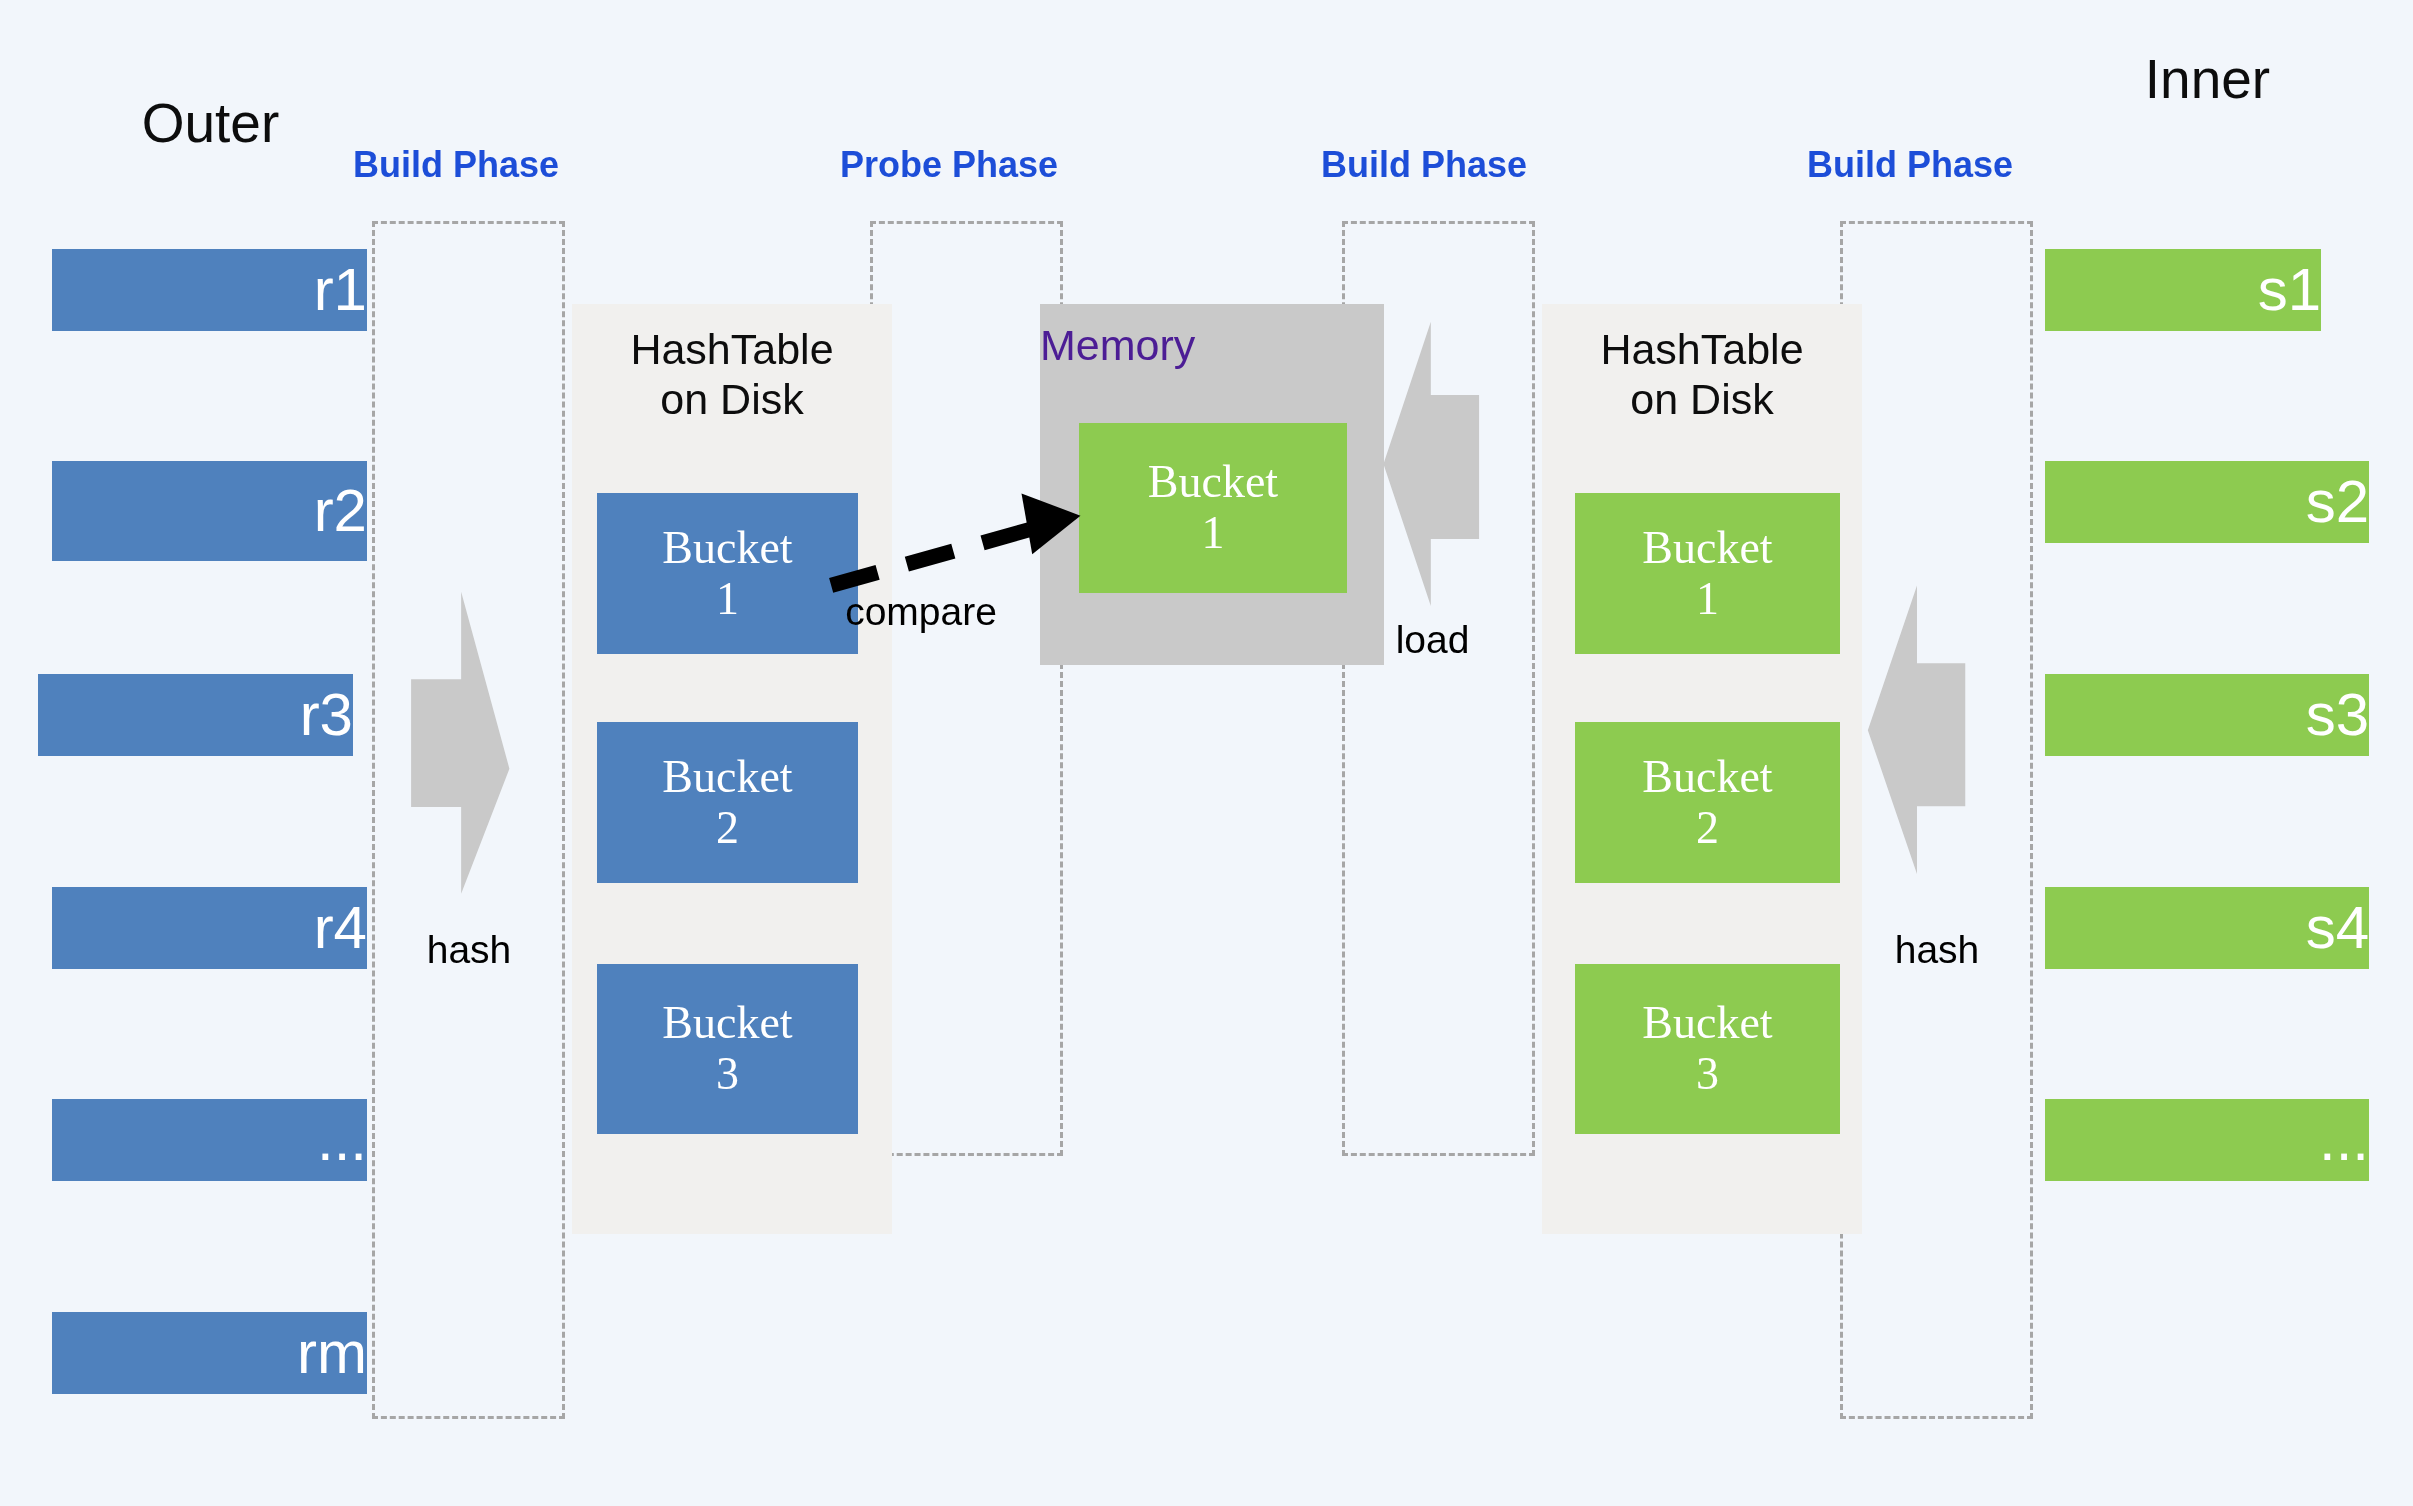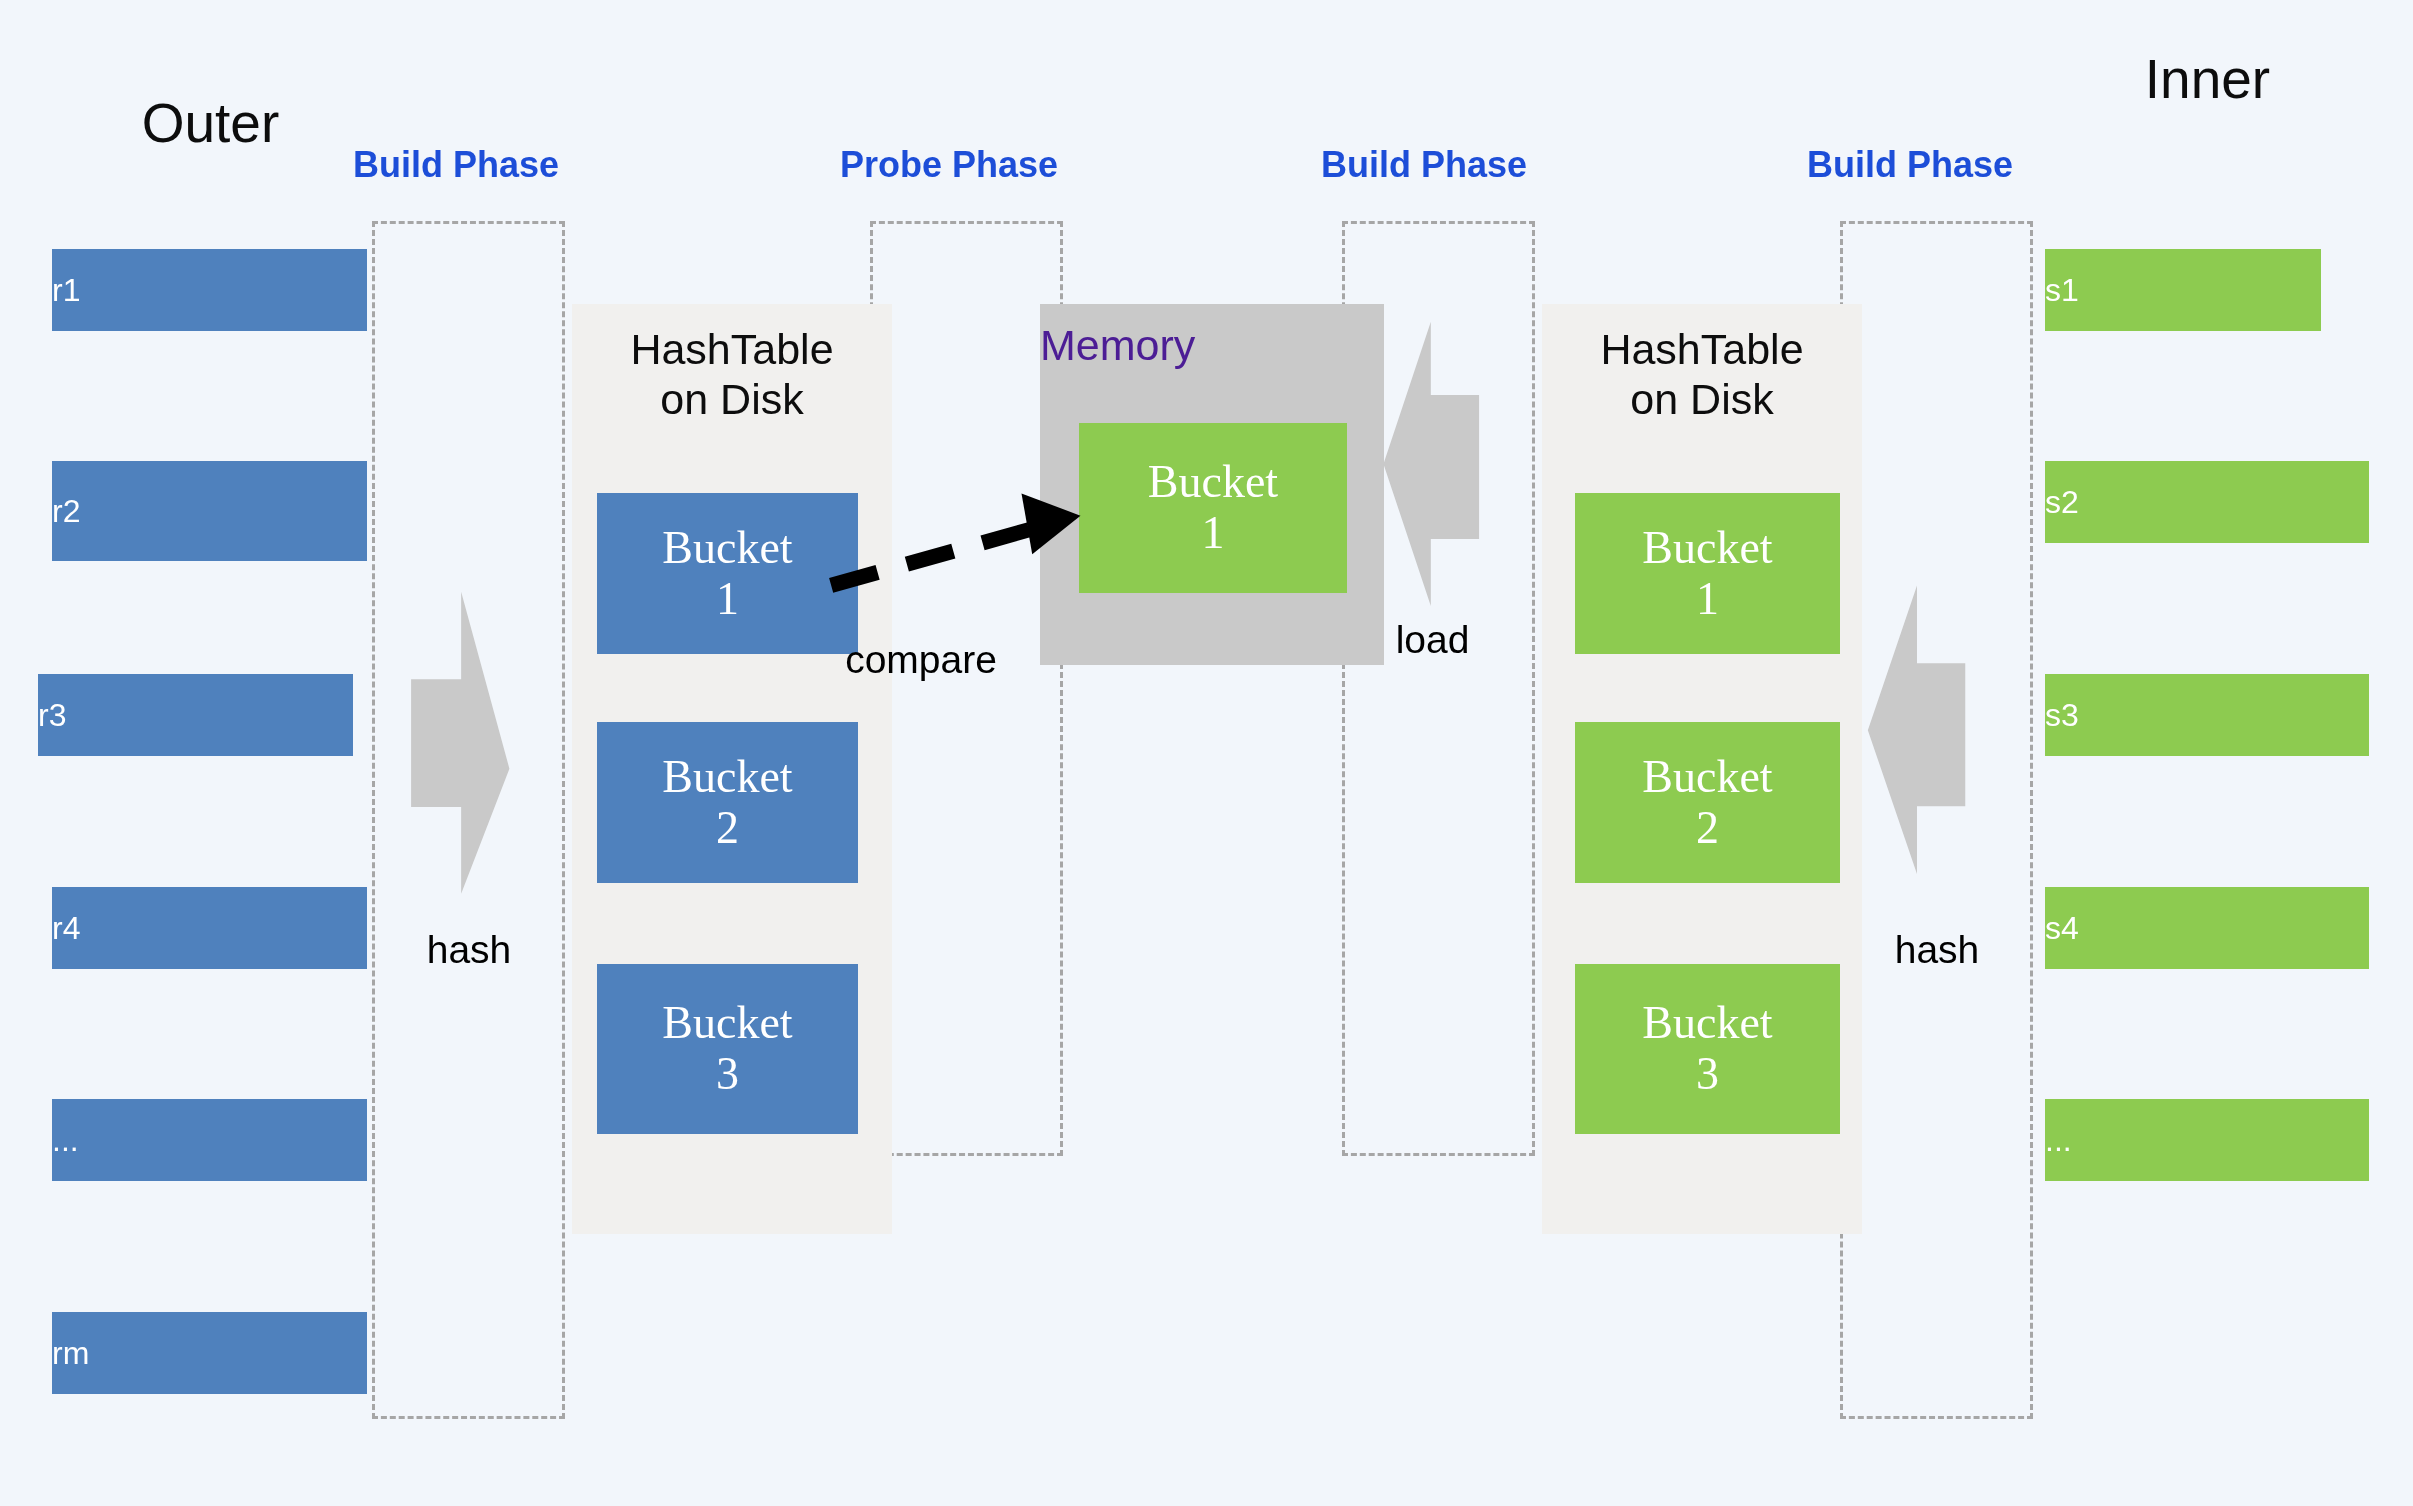--- a/index.html
+++ b/index.html
@@ -41,23 +41,23 @@
   .phase-box {
     border: 3.6px dashed #a6a6a6;
     background: transparent;
     box-sizing: border-box;
   }
 
   
   .rec {
     display: flex;
     align-items: center;
-    justify-content: flex-start;
+    justify-content: flex-end;
     color: #ffffff;
-    font-size: 32px;
+    font-size: 60px;
     line-height: 1;
     box-sizing: border-box;
   }
   .rec.blue  { background: #4f81bd; }
   .rec.green { background: #8dcb50; }
 
   
   .disk-panel {
     background: #f1f0ee;
     box-sizing: border-box;
@@ -222,18 +222,18 @@
 
     <polygon fill="#c9c9c9" points="2199,742 2145,742 2145,655 2090,817 2145,978 2145,902 2199,902"></polygon>
 
     <g>
       <line x1="930" y1="655" x2="1186" y2="583" stroke="#000000" stroke-width="17" stroke-dasharray="54 34" stroke-linecap="butt"></line>
       <polygon fill="#000000" points="1209,577 1143,552 1155,620"></polygon>
     </g>
   </svg>
 
   <div class="abs edge-label" style="left:375px; top:930px; width:188px;">hash</div>
-  <div class="abs edge-label" style="left:796px; top:640px; width:250px;">compare</div>
+  <div class="abs edge-label" style="left:796px; top:592px; width:250px;">compare</div>
   <div class="abs edge-label" style="left:1359px; top:620px; width:147px;">load</div>
   <div class="abs edge-label" style="left:1843px; top:930px; width:188px;">hash</div>
 
 </div>
 
 
 </body></html>

